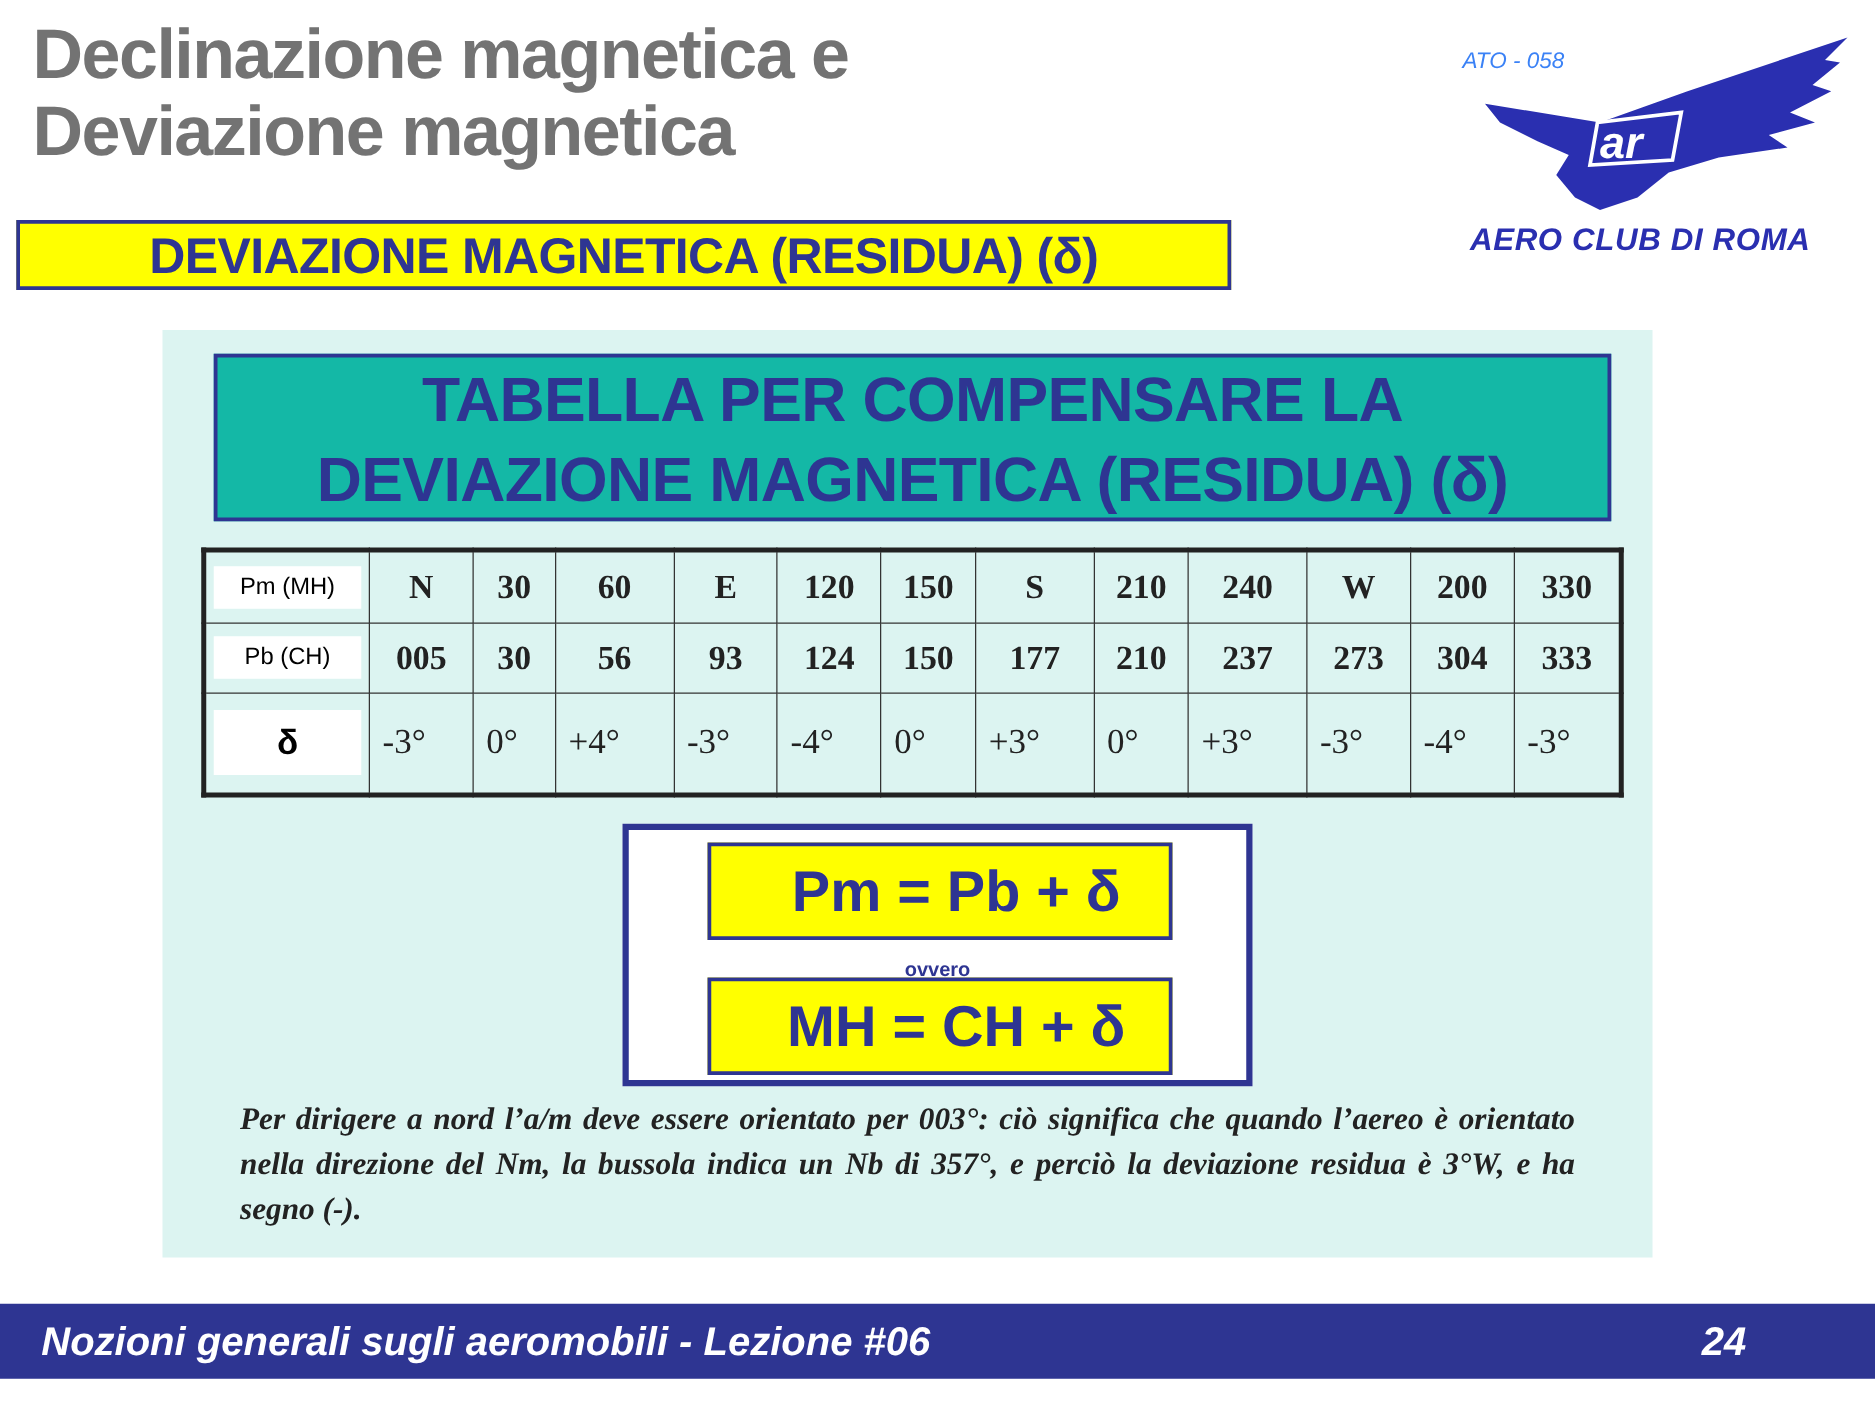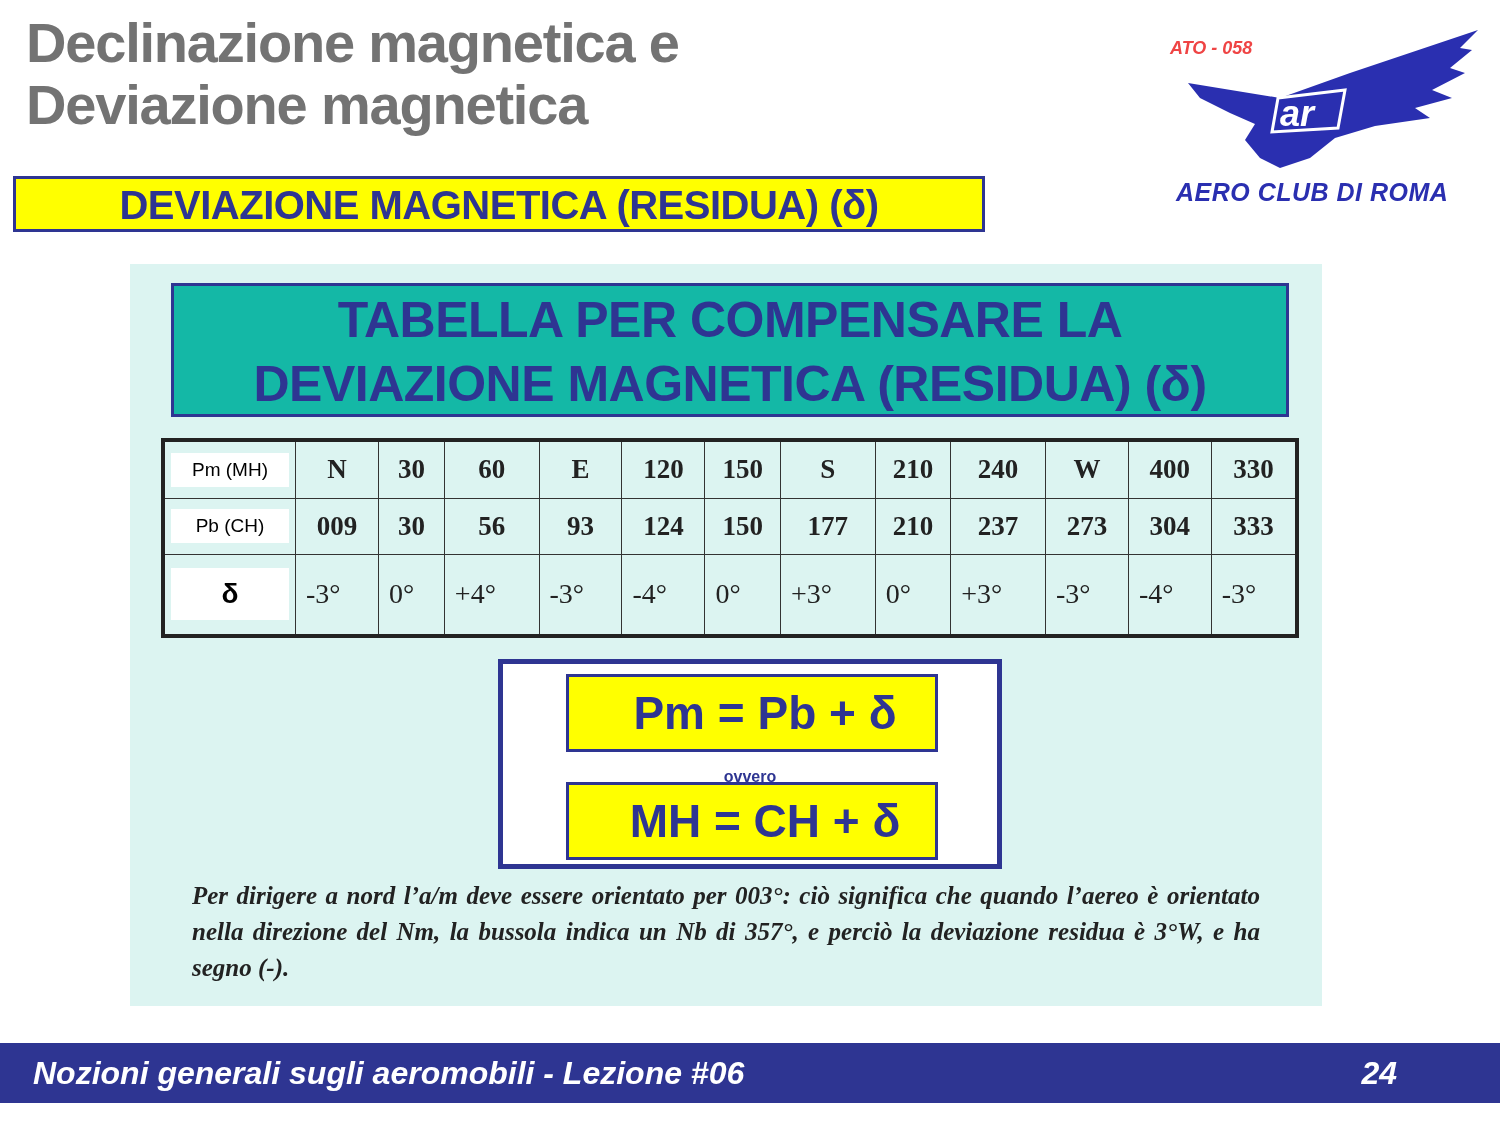--- a/index.html
+++ b/index.html
@@ -4,21 +4,21 @@
 <style>
   html, body { margin:0; padding:0; }
   body { width:1500px; height:1125px; background:#ffffff; position:relative; overflow:hidden;
          font-family:"Liberation Sans", sans-serif; }
   .title { position:absolute; left:26px; top:12px; margin:0; color:#737373; font-weight:bold;
            font-size:56px; line-height:62px; letter-spacing:-1.2px; }
   .subtitle { position:absolute; left:13px; top:176px; width:972px; height:56px; background:#ffff00;
               border:3px solid #2e3592; box-sizing:border-box; color:#2e3592; font-weight:bold;
               font-size:40px; line-height:52px; text-align:center; letter-spacing:-0.5px; }
   .logo { position:absolute; left:1160px; top:28px; width:325px; height:185px; }
-  .logo-top { position:absolute; left:10px; top:10px; color:#ef4444; font-weight:bold; font-style:italic; font-size:18px; }
+  .logo-top { position:absolute; left:10px; top:10px; color:#3b82f6; font-weight:normal; font-style:italic; font-size:18px; }
   .logo-bottom { position:absolute; left:16px; top:150px; color:#2a2fb0; font-weight:bold; font-style:italic; font-size:25px; letter-spacing:0.5px; white-space:nowrap; }
   .logo svg { position:absolute; left:0; top:0; }
   .panel { position:absolute; left:130px; top:264px; width:1192px; height:742px; background:#dcf4f1; }
   .panel-title { position:absolute; left:41px; top:19px; width:1118px; height:134px; background:#14b8a6;
                  border:3px solid #2e3592; box-sizing:border-box; color:#2e3592; font-weight:bold;
                  font-size:50px; line-height:64px; text-align:center; letter-spacing:-0.5px; padding-top:2px; }
   table.dev { position:absolute; left:31px; top:174px; width:1138px; height:200px; border-collapse:collapse;
               border:4px solid #222; }
   table.dev td { border:1.5px solid #333; text-align:center; font-family:"Liberation Serif", serif;
                  font-size:27px; color:#222; padding:0; }
@@ -76,28 +76,28 @@
           <td class="v">N</td>
           <td class="v">30</td>
           <td class="v">60</td>
           <td class="v">E</td>
           <td class="v">120</td>
           <td class="v">150</td>
           <td class="v">S</td>
           <td class="v">210</td>
           <td class="v">240</td>
           <td class="v">W</td>
-          <td class="v">400</td>
+          <td class="v">200</td>
           <td class="v">330</td>
         </tr>
         <tr class="r2">
           <td class="lbl">
             <span>Pb (CH)</span>
           </td>
-          <td class="v">009</td>
+          <td class="v">005</td>
           <td class="v">30</td>
           <td class="v">56</td>
           <td class="v">93</td>
           <td class="v">124</td>
           <td class="v">150</td>
           <td class="v">177</td>
           <td class="v">210</td>
           <td class="v">237</td>
           <td class="v">273</td>
           <td class="v">304</td>

